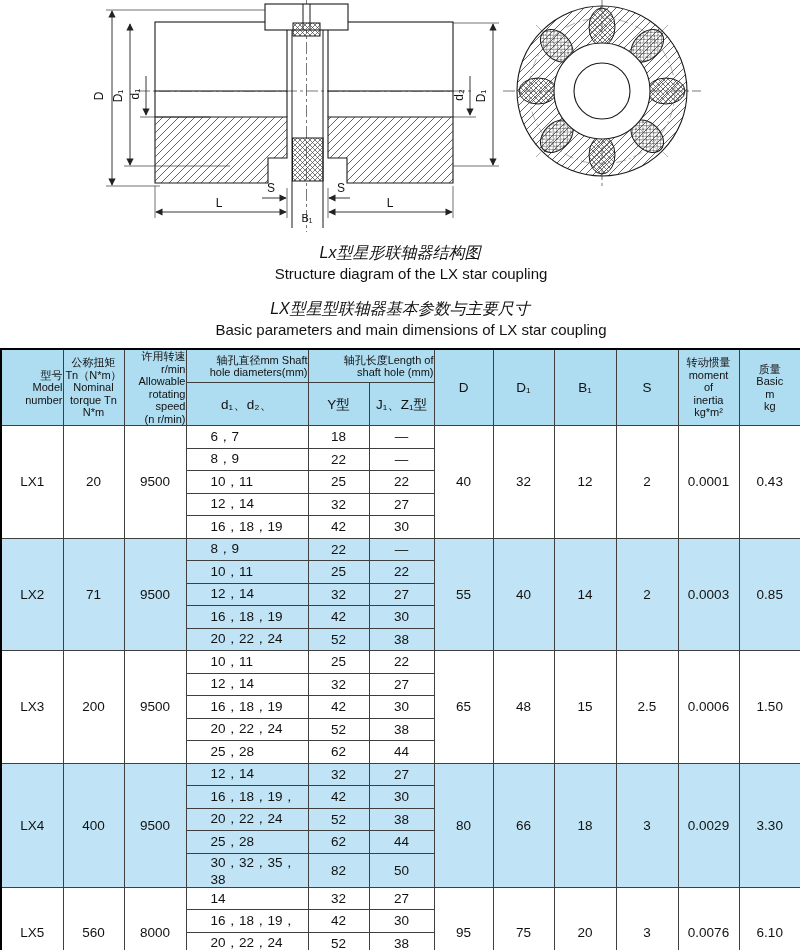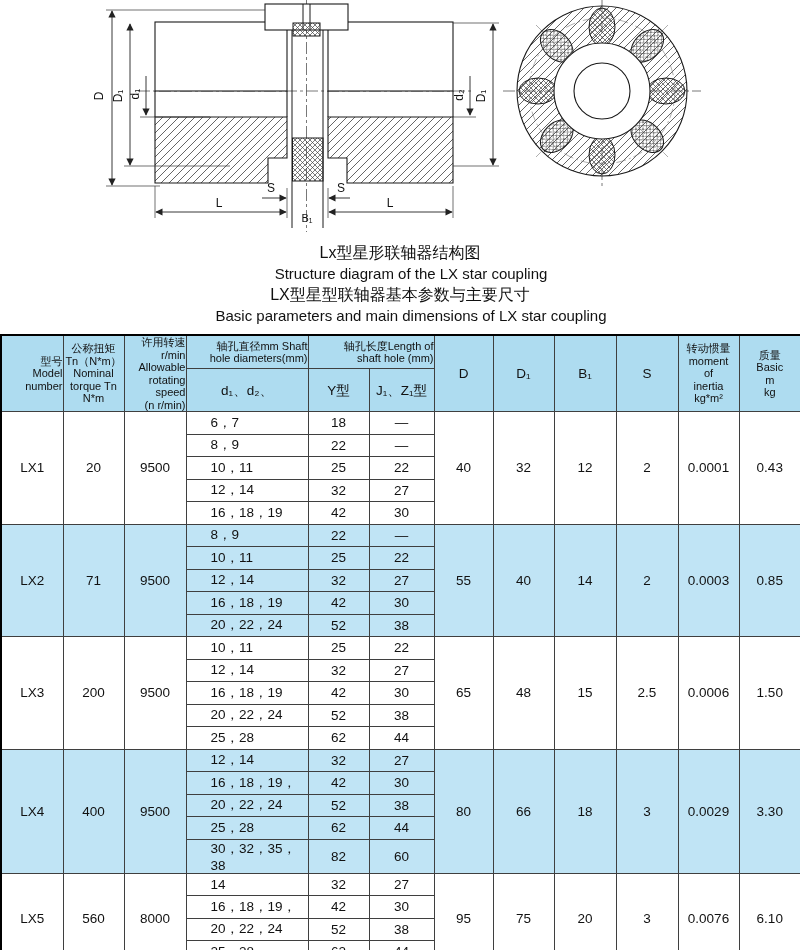--- a/index.html
+++ b/index.html
@@ -6,22 +6,22 @@
   body{
     width:800px;height:950px;background:#ffffff;color:#111;
     font-family:"Liberation Sans","DejaVu Sans",sans-serif;
     overflow:hidden;
   }
   .drawing{width:800px;height:238px;}
   svg text{font-family:"Liberation Sans","DejaVu Sans",sans-serif;font-size:12px;fill:#111;}
   svg text.small{font-size:11px;}
   .caption{text-align:center;}
   .caption.first{margin-top:4px;}
-  .caption.second{margin-top:0;}
-  .cap-cn{font-size:16px;line-height:21px;}
+  .caption.second{margin-top:14px;}
+  .cap-cn{font-size:16px;line-height:21px;font-style:italic;}
   .cap-en{font-size:15px;line-height:21px;padding-left:22px;}
   table.params{
     border-collapse:collapse;table-layout:fixed;width:800px;
     margin-top:8px;border:2px solid #000;
   }
   .params th,.params td{
     border:1px solid #3f3f3f;padding:0;text-align:center;vertical-align:middle;overflow:hidden;
   }
   .params thead th{
     background:#aedcf0;font-weight:normal;font-size:11px;line-height:12.5px;white-space:pre-line;
@@ -338,21 +338,21 @@
       <td>38</td>
     </tr>
     <tr class="alt">
       <td class="c-d">25，28</td>
       <td>62</td>
       <td>44</td>
     </tr>
     <tr class="alt">
       <td class="c-d">30，32，35，38</td>
       <td>82</td>
-      <td>60</td>
+      <td>50</td>
     </tr>
 
     <tr>
       <td rowspan="4">LX5</td>
       <td rowspan="4">560</td>
       <td rowspan="4">8000</td>
       <td class="c-d">14</td>
       <td>32</td>
       <td>27</td>
       <td rowspan="4">95</td>

